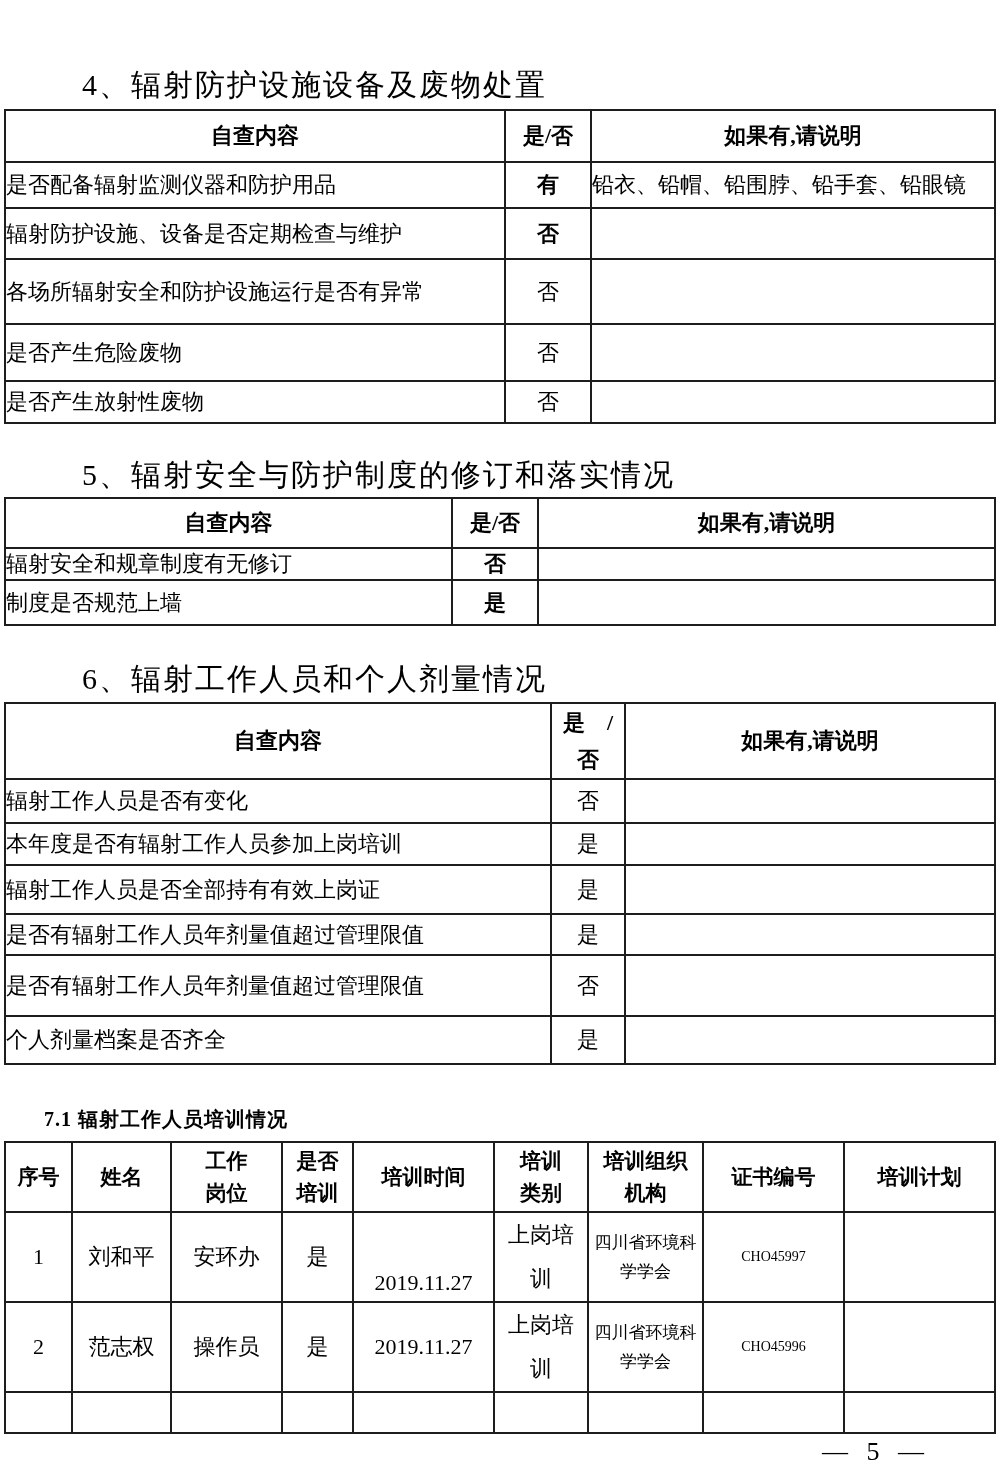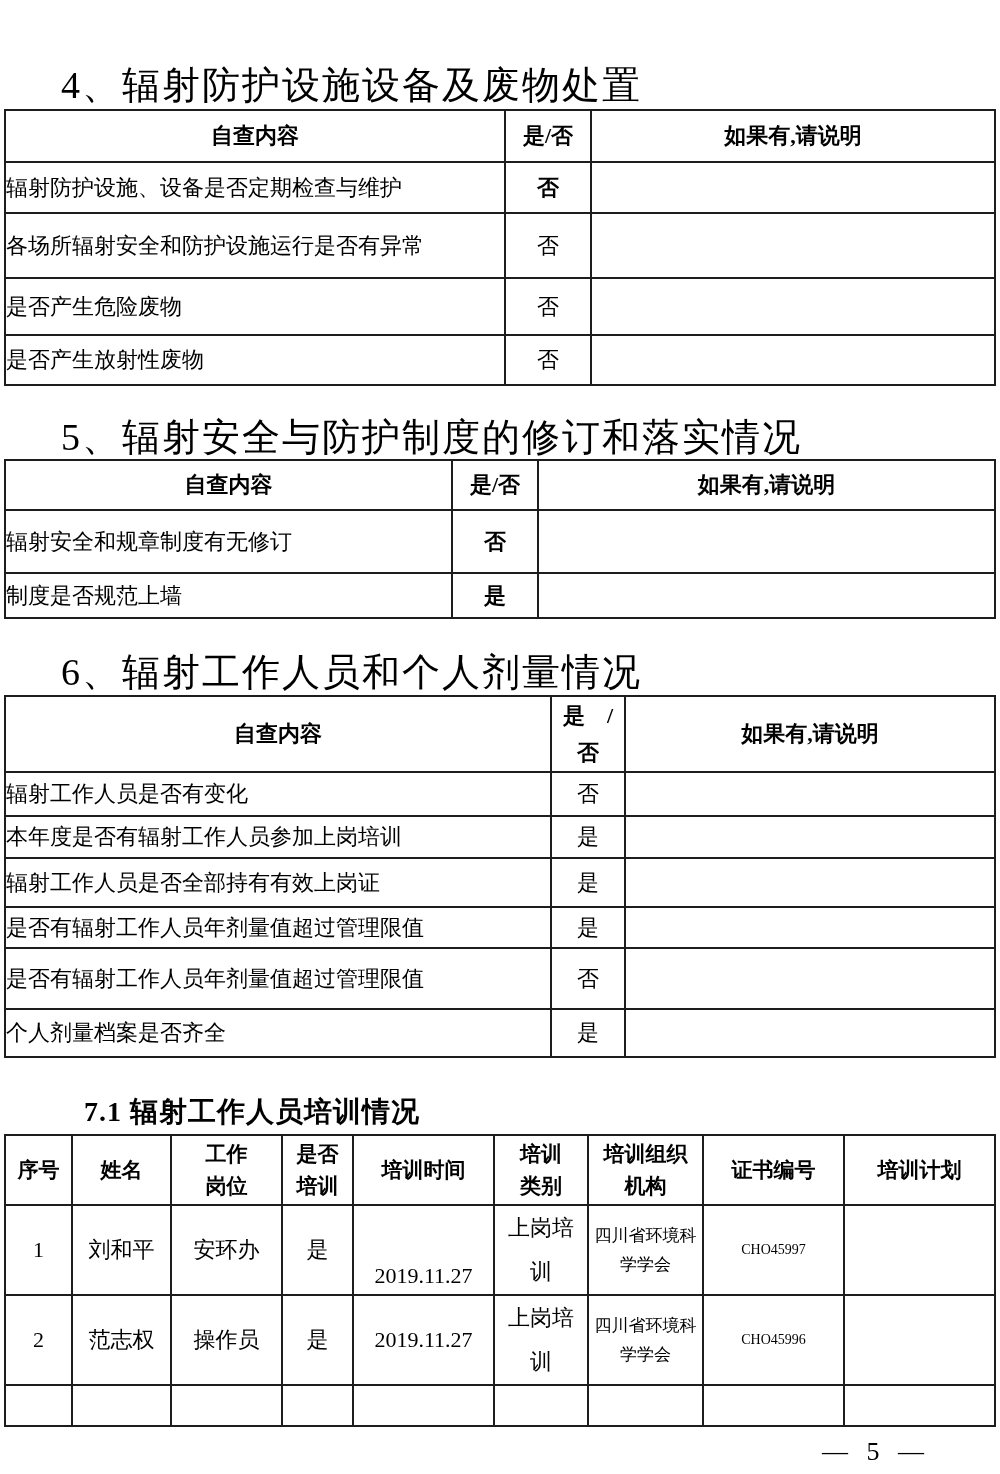--- a/index.html
+++ b/index.html
@@ -6,28 +6,28 @@
   html, body { margin: 0; padding: 0; }
   body {
     width: 1000px; height: 1474px;
     background: #ffffff; color: #000000;
     font-family: "Liberation Serif", "DejaVu Serif", serif;
     position: relative; overflow: hidden;
   }
   .page { padding: 66px 4px 0 4px; }
 
   .sec-h {
-    font-weight: normal; font-size: 38px; line-height: 38px;
-    margin: 0 0 5px 57px; letter-spacing: 2px;
+    font-weight: normal; font-size: 30px; line-height: 38px;
+    margin: 0 0 5px 78px; letter-spacing: 2px;
   }
   .sec-h.h5 { margin-top: 32px; margin-bottom: 3px; }
   .sec-h.h6 { margin-top: 34px; margin-bottom: 4px; }
   .sec-h.h7 {
-    font-weight: bold; font-size: 28px; line-height: 36px;
-    margin: 36px 0 4px 80px; letter-spacing: 1px;
+    font-weight: bold; font-size: 20px; line-height: 36px;
+    margin: 36px 0 4px 40px; letter-spacing: 1px;
   }
 
   table.grid { border-collapse: collapse; width: 992px; table-layout: fixed; }
   .grid th, .grid td {
     border: 2px solid #1d1d1d; font-size: 22px;
     vertical-align: middle; padding: 0; overflow: hidden;
   }
   .grid th { font-weight: bold; text-align: center; }
   .item  { text-align: left; padding-left: 9px; }
   .ans   { text-align: center; }
@@ -60,36 +60,41 @@
           <col style="width:500px">
           <col style="width:86px">
           <col>
         </colgroup>
       <tbody>
           <tr style="height:52px">
         <th>自查内容</th>
         <th>是/否</th>
         <th>如果有,请说明</th>
       </tr>
+      <tr style="height:46px">
+        <td class="item">是否配备辐射监测仪器和防护用品</td>
+        <td class="ans b">有</td>
+        <td class="note">铅衣、铅帽、铅围脖、铅手套、铅眼镜</td>
+      </tr>
       <tr style="height:51px">
         <td class="item">辐射防护设施、设备是否定期检查与维护</td>
         <td class="ans b">否</td>
         <td class="note"></td>
       </tr>
       <tr style="height:65px">
         <td class="item">各场所辐射安全和防护设施运行是否有异常</td>
         <td class="ans">否</td>
         <td class="note"></td>
       </tr>
       <tr style="height:57px">
         <td class="item">是否产生危险废物</td>
         <td class="ans">否</td>
         <td class="note"></td>
       </tr>
-      <tr style="height:50px">
+      <tr style="height:42px">
         <td class="item">是否产生放射性废物</td>
         <td class="ans">否</td>
         <td class="note"></td>
       </tr>
     </tbody>
       </table>
   </section>
 
   <section>
     <h2 class="sec-h h5">5、辐射安全与防护制度的修订和落实情况</h2>
@@ -98,21 +103,21 @@
           <col style="width:447px">
           <col style="width:86px">
           <col>
         </colgroup>
       <tbody>
           <tr style="height:50px">
         <th>自查内容</th>
         <th>是/否</th>
         <th>如果有,请说明</th>
       </tr>
-      <tr style="height:63px">
+      <tr style="height:32px">
         <td class="item">辐射安全和规章制度有无修订</td>
         <td class="ans b">否</td>
         <td class="note"></td>
       </tr>
       <tr style="height:45px">
         <td class="item">制度是否规范上墙</td>
         <td class="ans b">是</td>
         <td class="note"></td>
       </tr>
     </tbody>

